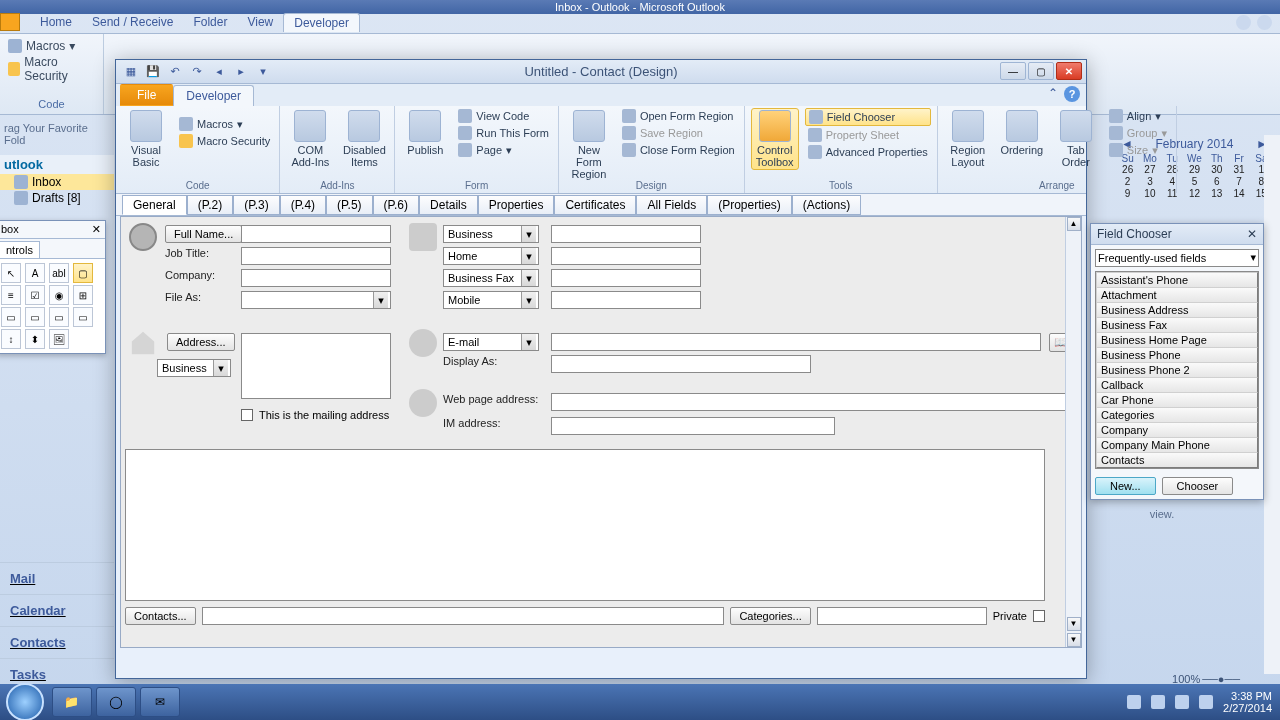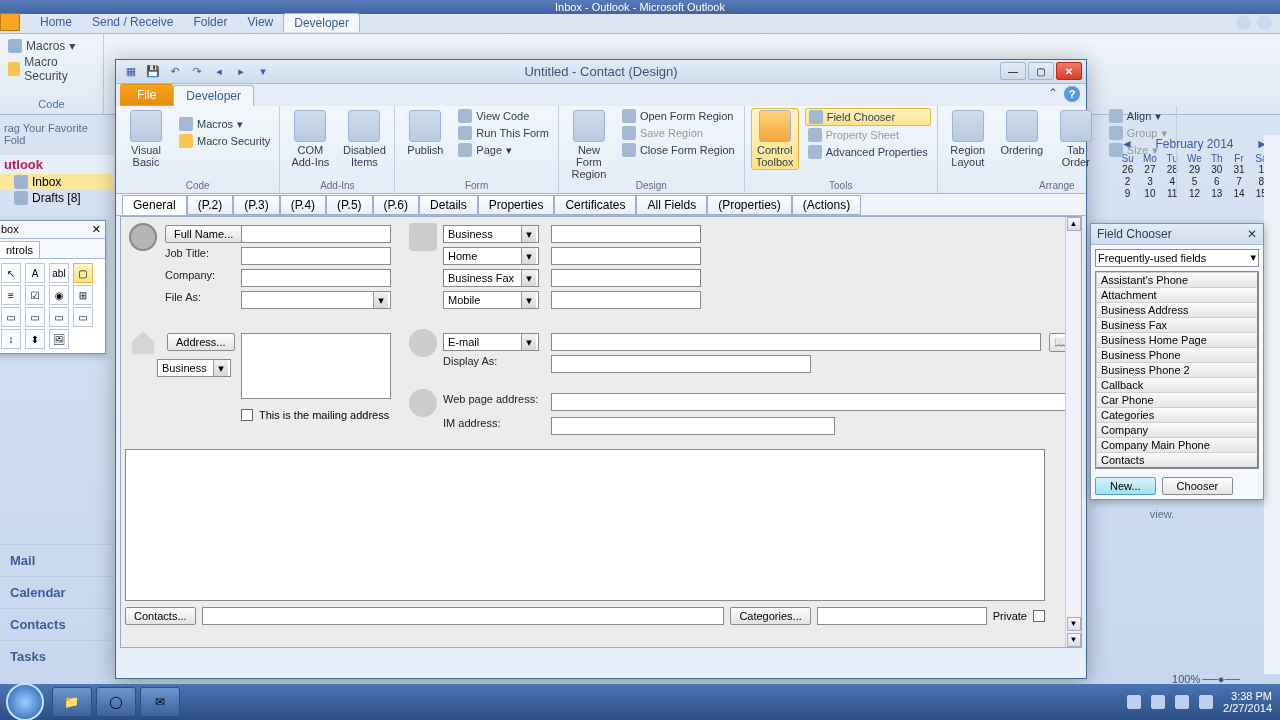--- a/index.html
+++ b/index.html
@@ -17,25 +17,25 @@
 
 .sub-ribbon { position: absolute; top: 33px; left: 0; right: 0; height: 82px; background: linear-gradient(#f1f5fb, #dee8f4); border-top: 1px solid #a6b9d4; border-bottom: 1px solid #a6b9d4; display: flex; }
 .sub-grp { border-right: 1px solid #bccce0; padding: 4px 8px; display: flex; flex-direction: column; justify-content: space-between; }
 .sub-grp-label { text-align: center; font-size: 11px; color: #4a6ca5; }
 .sub-item { display: flex; align-items: center; gap: 4px; color: #3a4a5f; font-size: 12px; padding: 1px 0; }
 .small-icon { width: 14px; height: 14px; background: #9db3d3; display: inline-block; border-radius: 2px; }
 .warn-icon { background: #f8c44e; }
 
 .fav-bar { position: absolute; top: 118px; left: 0; width: 114px; color: #5a6e8e; font-size: 11px; padding: 4px; }
 .nav-tree { position: absolute; top: 155px; left: 0; width: 114px; }
-.nav-group-title { font-size: 13px; font-weight: bold; color: #be185d; padding: 2px 4px; background: #e9f0f9; }
+.nav-group-title { font-size: 13px; font-weight: bold; color: #0369a1; padding: 2px 4px; background: #e9f0f9; }
 .nav-item { padding: 1px 6px 1px 14px; display: flex; align-items: center; gap: 4px; font-size: 12px; }
 .nav-item.sel { background: #fde79a; }
 
-.nav-bottom { position: absolute; bottom: 48px; left: 0; width: 114px; }
+.nav-bottom { position: absolute; bottom: 30px; left: 0; width: 114px; text-decoration: underline; }
 .nav-btn { padding: 8px 10px; border-top: 1px solid #bccce0; font-size: 13px; font-weight: bold; color: #3d5a9b; cursor: pointer; }
 
 
 .cal-widget { position: absolute; top: 135px; right: 8px; width: 155px; font-size: 11px; }
 .cal-header { text-align: center; color: #3d5a9b; font-size: 12px; padding: 2px; position: relative; }
 .cal-nav-l, .cal-nav-r { position: absolute; top: 2px; color: #3d5a9b; cursor: pointer; }
 .cal-nav-l { left: 4px; } .cal-nav-r { right: 4px; }
 .cal-grid { display: grid; grid-template-columns: repeat(7, 1fr); text-align: center; gap: 1px; }
 .cal-dow { color: #3d5a9b; font-size: 10px; }
 .cal-day { color: #222; font-size: 10px; padding: 0 1px; }

